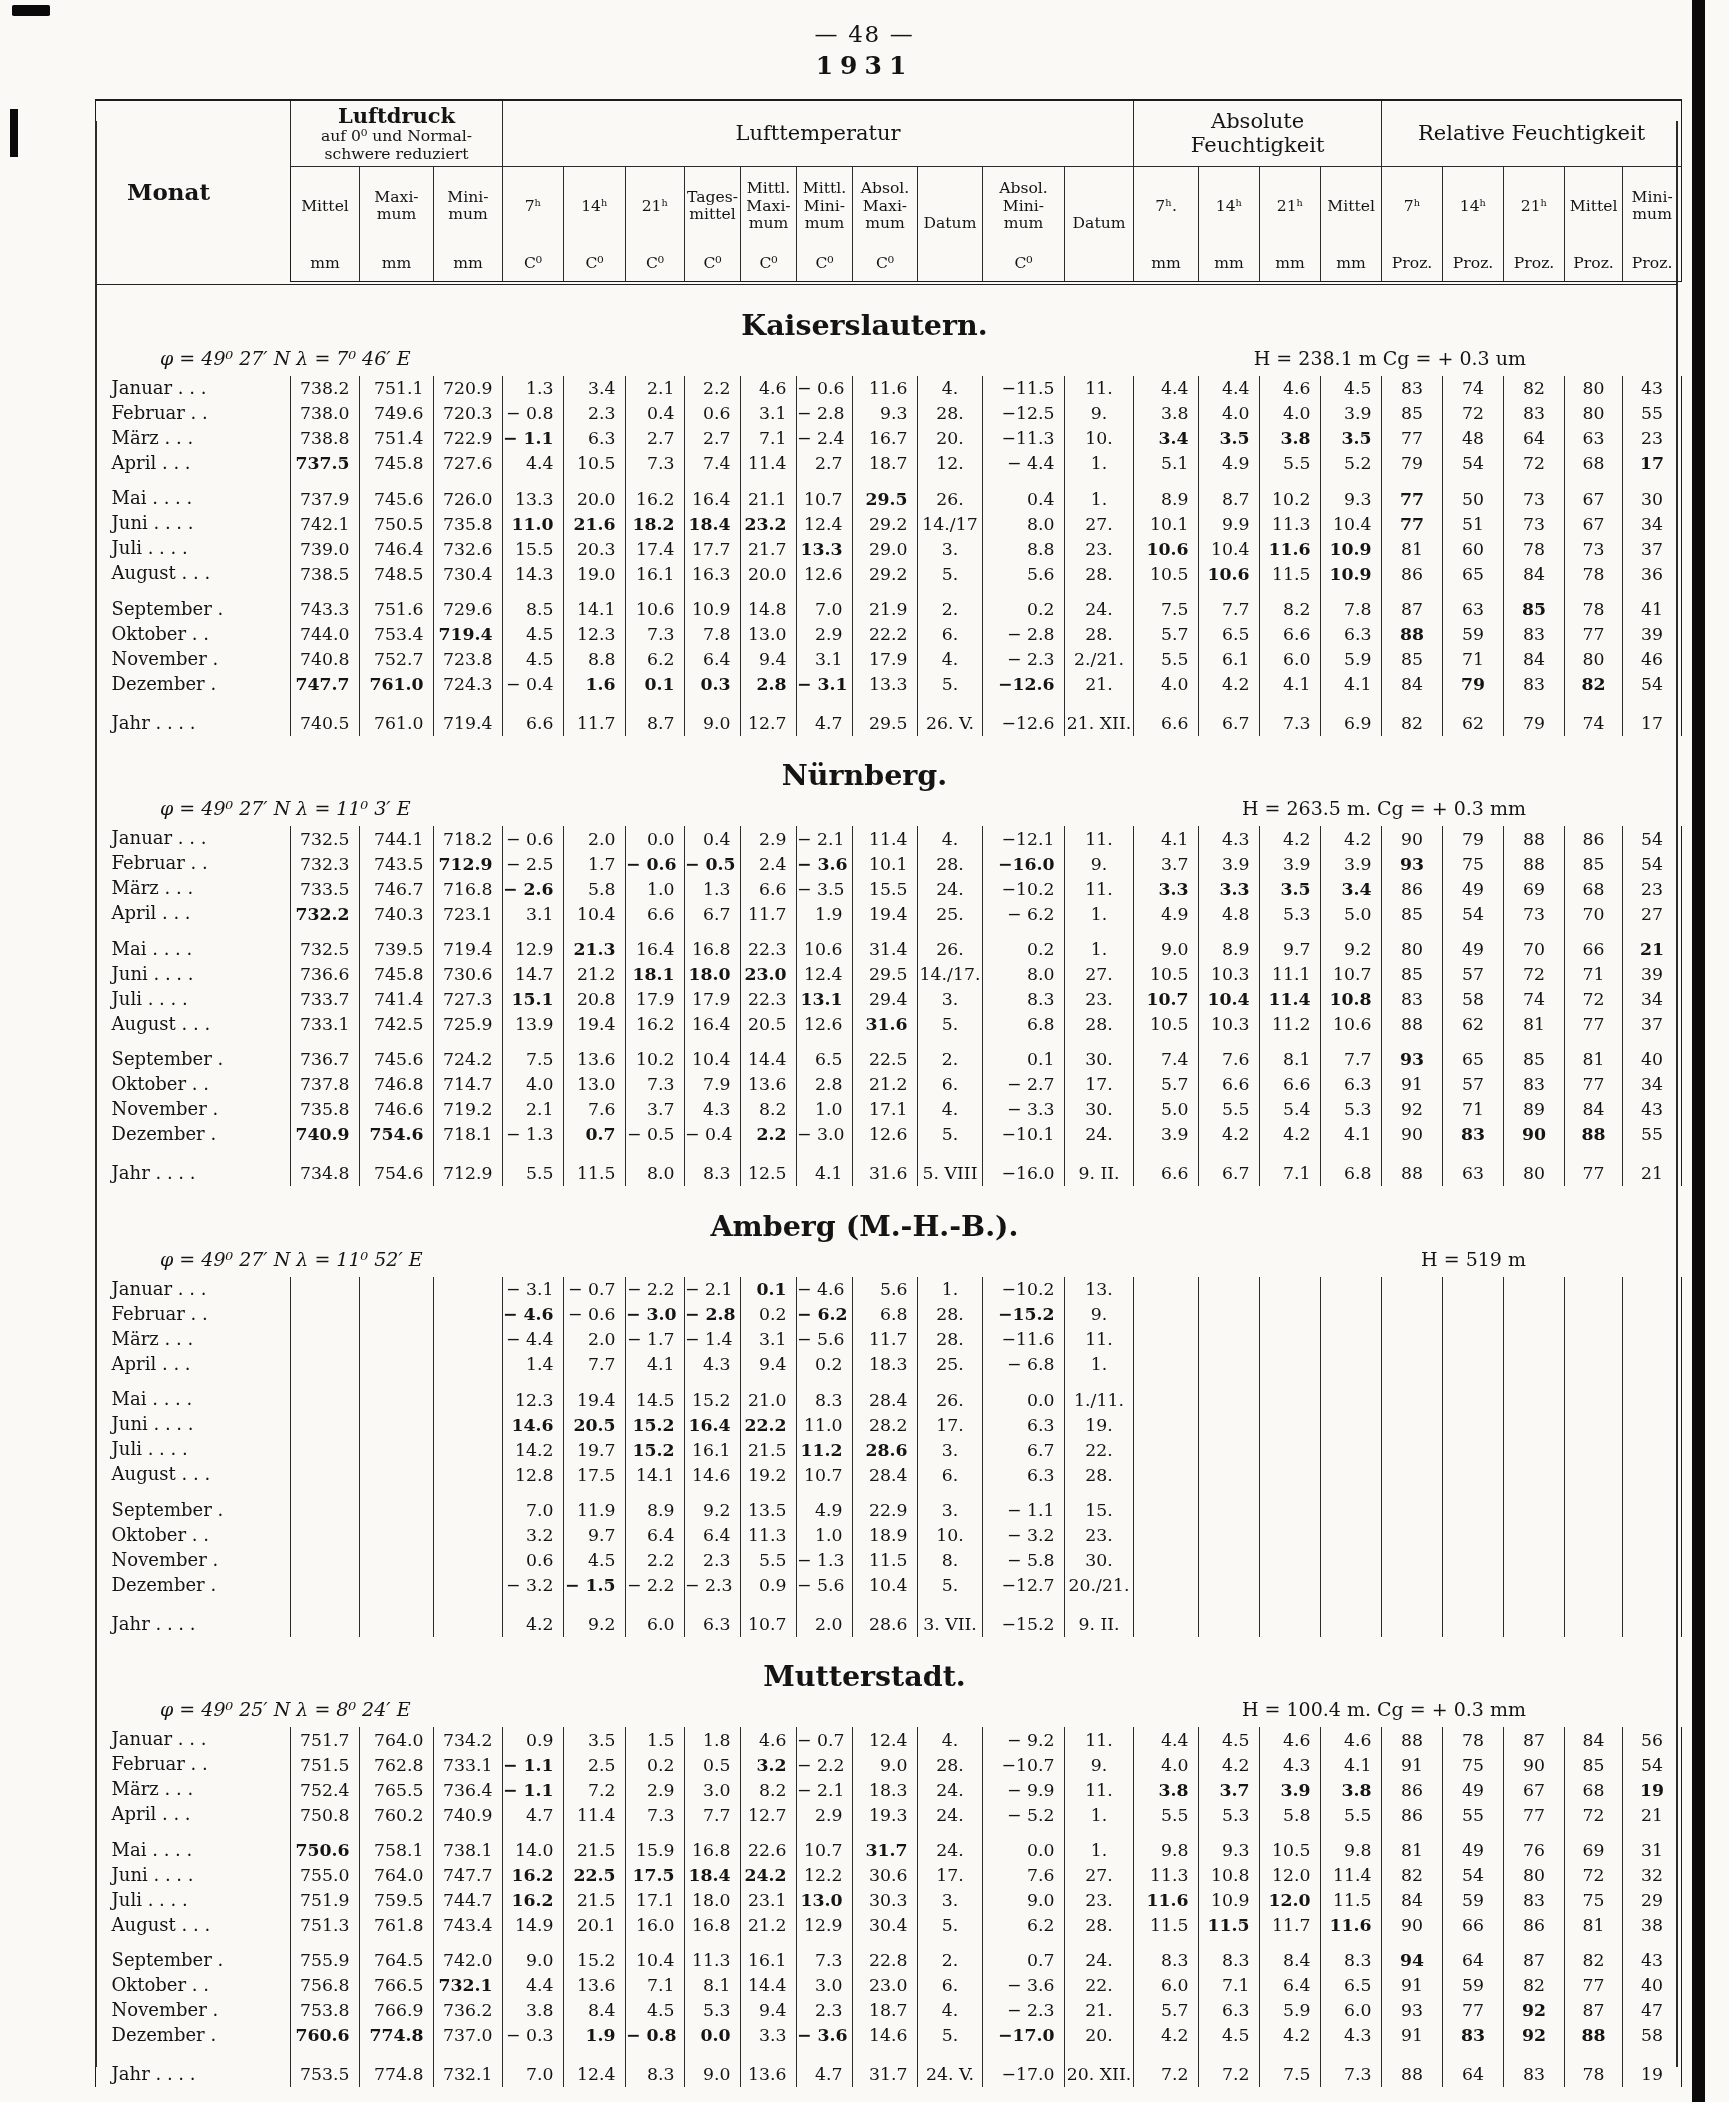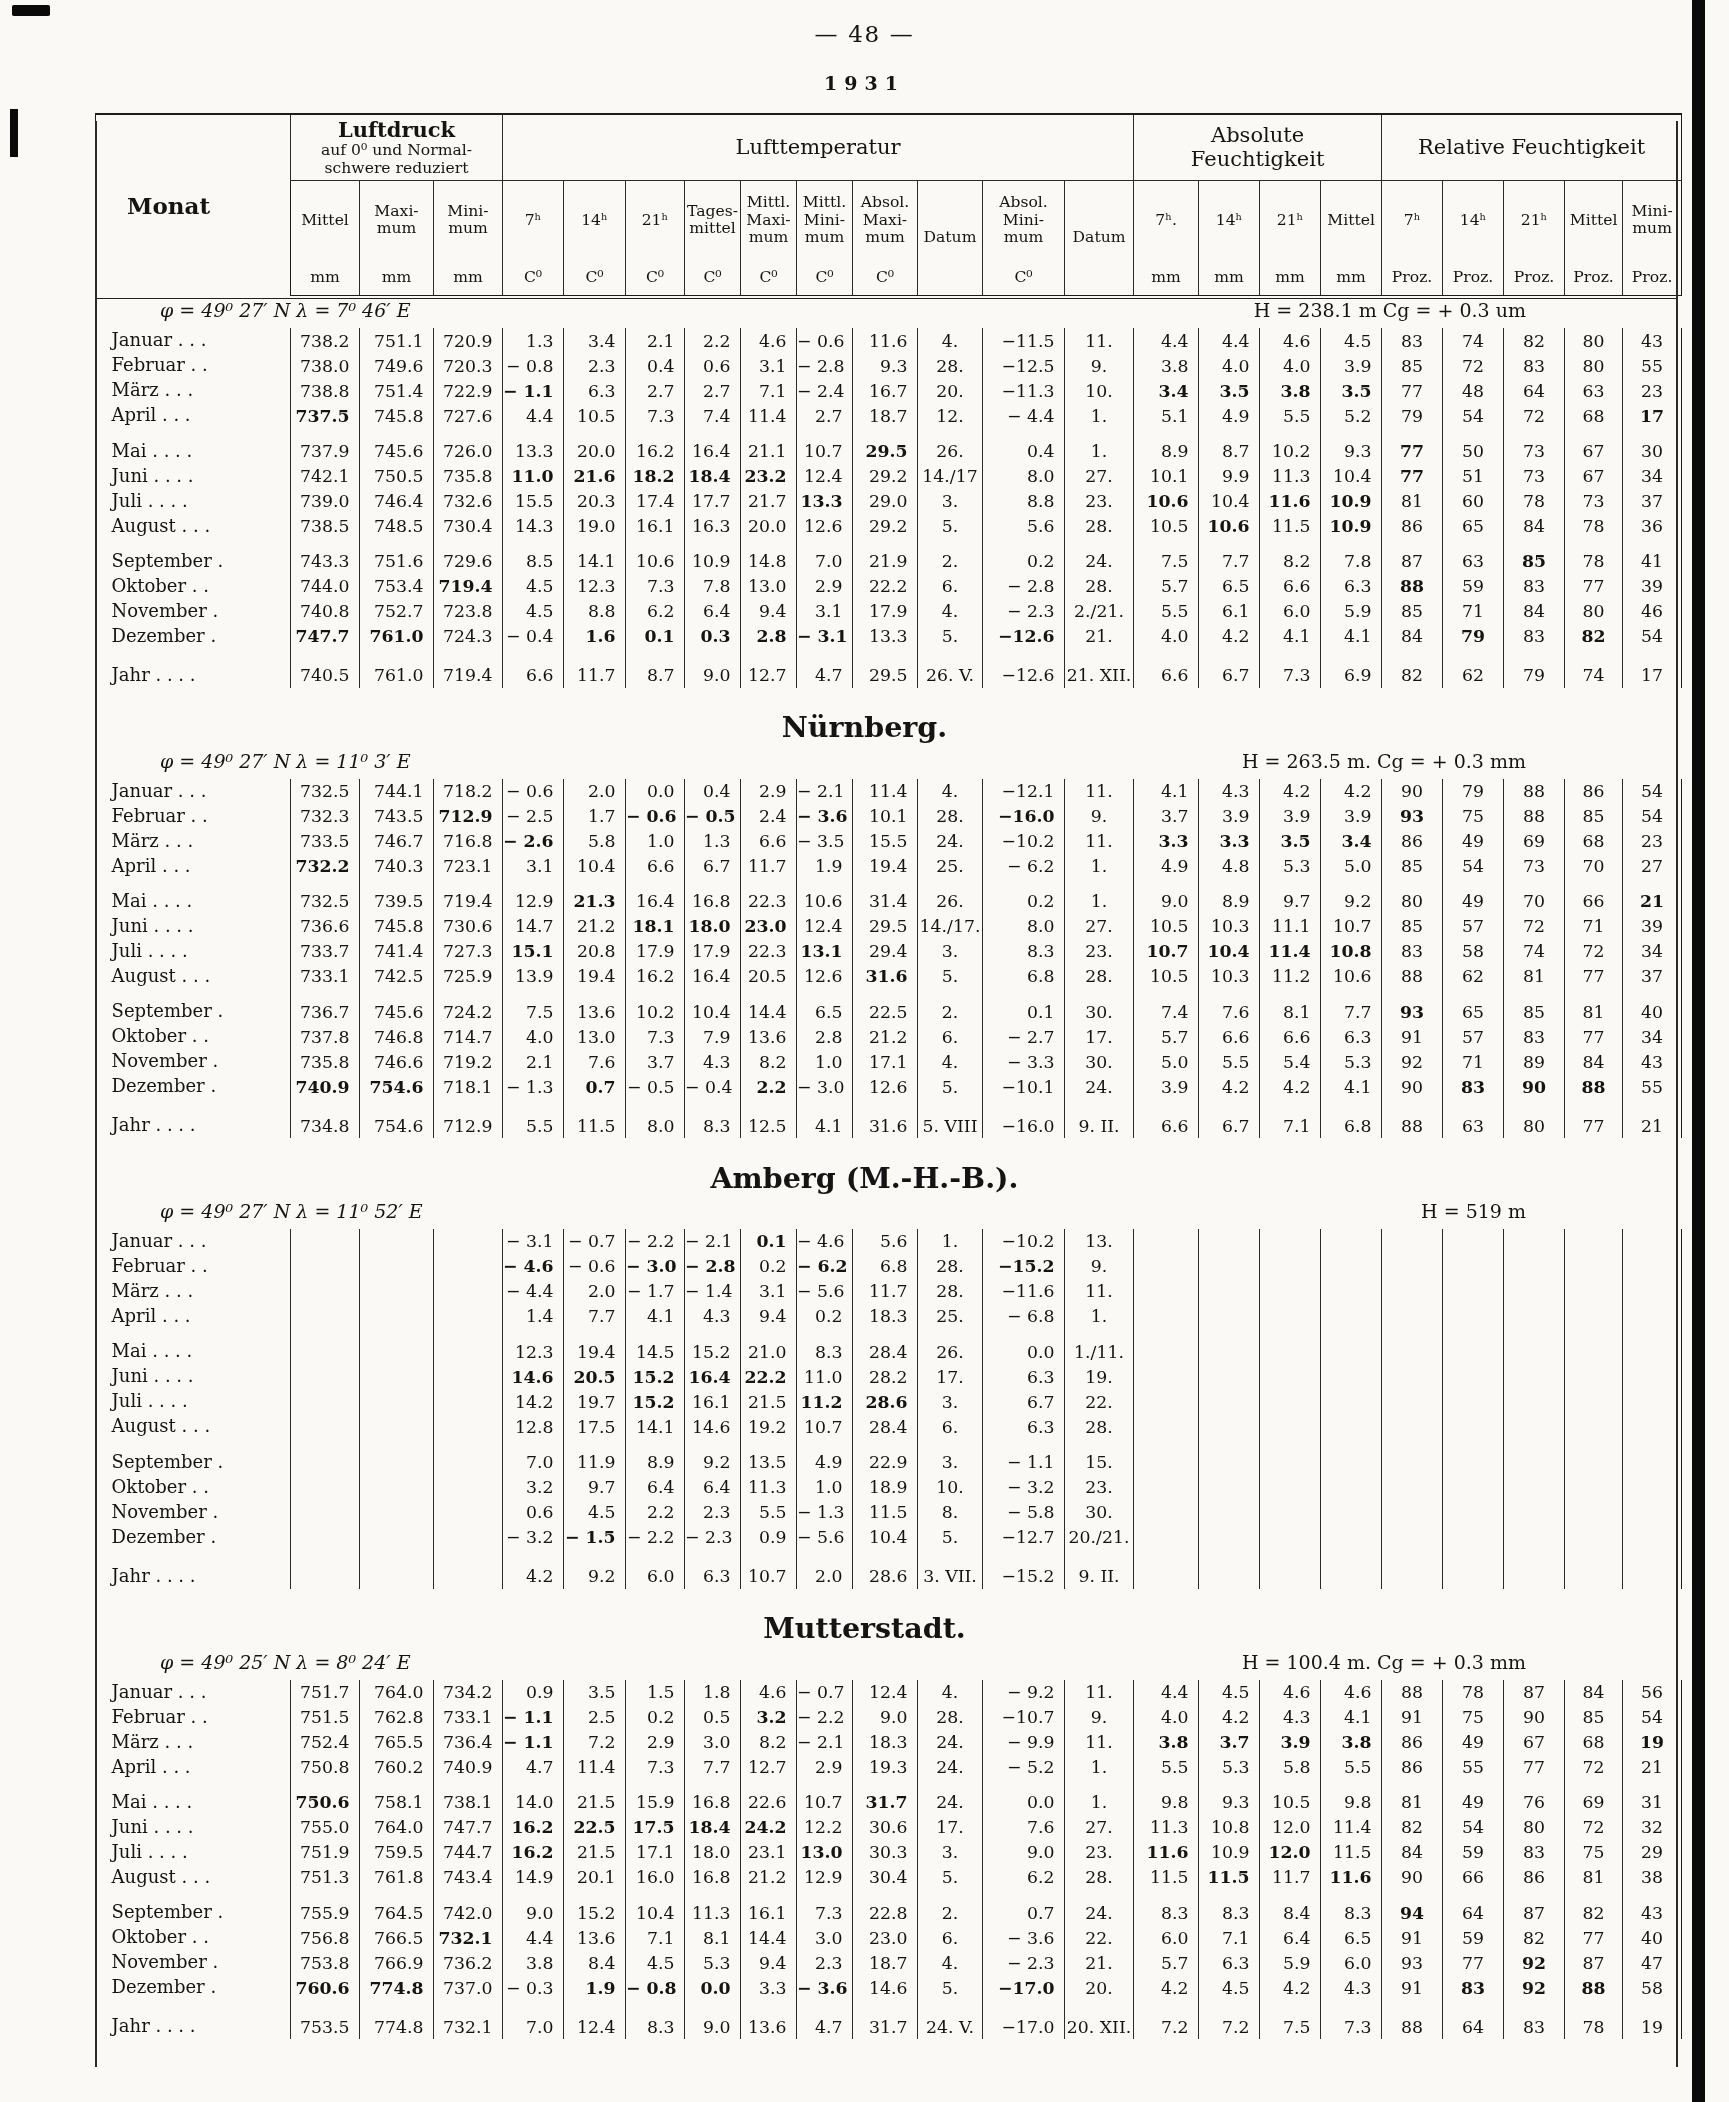--- a/index.html
+++ b/index.html
@@ -3,21 +3,21 @@
 <meta charset="utf-8">
 <style>
   * { box-sizing: border-box; }
   body { margin:0; background:#d8d6d0; }
   .page {
     position:relative; width:1729px; height:2103px;
     background:#faf9f5; color:#141414; overflow:hidden;
     font-family:"DejaVu Serif","Liberation Serif",serif;
   }
   .page-number { text-align:center; padding-top:21px; font-size:23px; letter-spacing:1.7px; }
-  .year { text-align:center; font-size:19px; font-weight:bold; letter-spacing:7px; margin-top:25px; }
+  .year { text-align:center; font-size:25px; font-weight:bold; letter-spacing:7px; margin-top:4px; }
 
   table { border-collapse:collapse; table-layout:fixed; margin-left:95px; width:1582px; }
 
   .head-table { margin-top:19px; border-top:2.6px solid #1c1c1c; }
   .head-table td { border-left:0.9px solid #2b2b2b; text-align:center; vertical-align:middle; padding:1.7px; overflow:hidden; }
   .head-table tr td:first-child { border-left:1.7px solid #1c1c1c; }
   .head-table tr td:last-child { border-right:1.7px solid #1c1c1c; }
   .monat-cell { font-size:23px; font-weight:bold; text-align:left !important; padding-left:31px !important; }
   .gcell { border-bottom:0.9px solid #2b2b2b; height:66px; }
   .gtitle { font-size:21px; font-weight:bold; }
@@ -154,20 +154,21 @@
           <td>Proz.</td>
           <td>Proz.</td>
           <td>Proz.</td>
           <td>Proz.</td>
         </tr>
     </tbody>
   </table>
   <div class="double-rule"></div>
 
   <section>
+    <h2 class="station-title">Kaiserslautern.</h2>
     <div class="station-meta">
       <span class="coords">φ = 49⁰ 27′ N  λ = 7⁰ 46′ E</span>
       <span class="elev">H = 238.1 m  Cg = + 0.3 um</span>
     </div>
     <table class="data-table">
         <colgroup>
           <col style="width: 195px;">
           <col style="width: 69px;">
           <col style="width: 74px;">
           <col style="width: 69px;">

